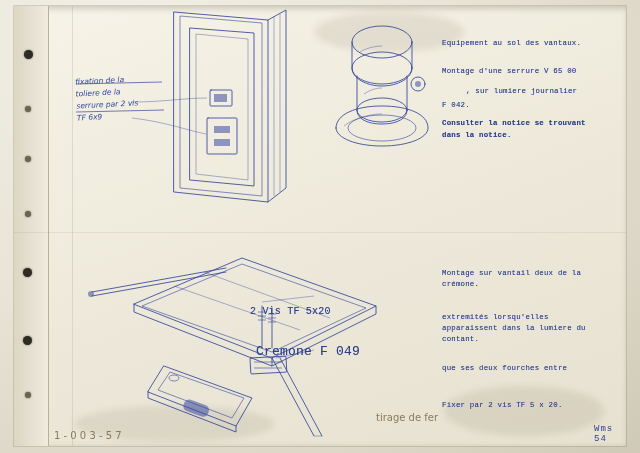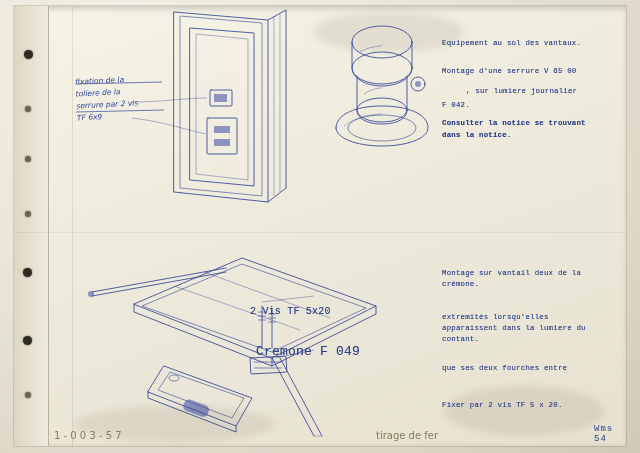--- a/index.html
+++ b/index.html
@@ -203,17 +203,17 @@
     <div class="ink" style="left:428px;top:328px;">contant.</div>
 
     <div class="ink" style="left:428px;top:357px;">que ses deux fourches entre</div>
 
     <div class="ink" style="left:428px;top:394px;">Fixer par 2 vis TF 5 x 20.</div>
 
     <div class="ink" style="left:236px;top:300px;font-size:10px;">2 Vis TF 5x20</div>
     <div class="ink" style="left:242px;top:340px;font-size:13px;">Cremone F 049</div>
 
     <div class="pencil" style="left:40px;top:424px;">1 - 0 0 3 - 5 7</div>
-    <div class="pencil" style="left:330px;top:424px;padding-left:32px;">tirage de fer</div>
+    <div class="pencil" style="left:330px;top:406px;padding-left:32px;">tirage de fer</div>
     <div class="stamp" style="left:556px;top:418px;padding-left:24px;">Wms 54</div>
 
   </div>
 </div>
 
 </body></html>

